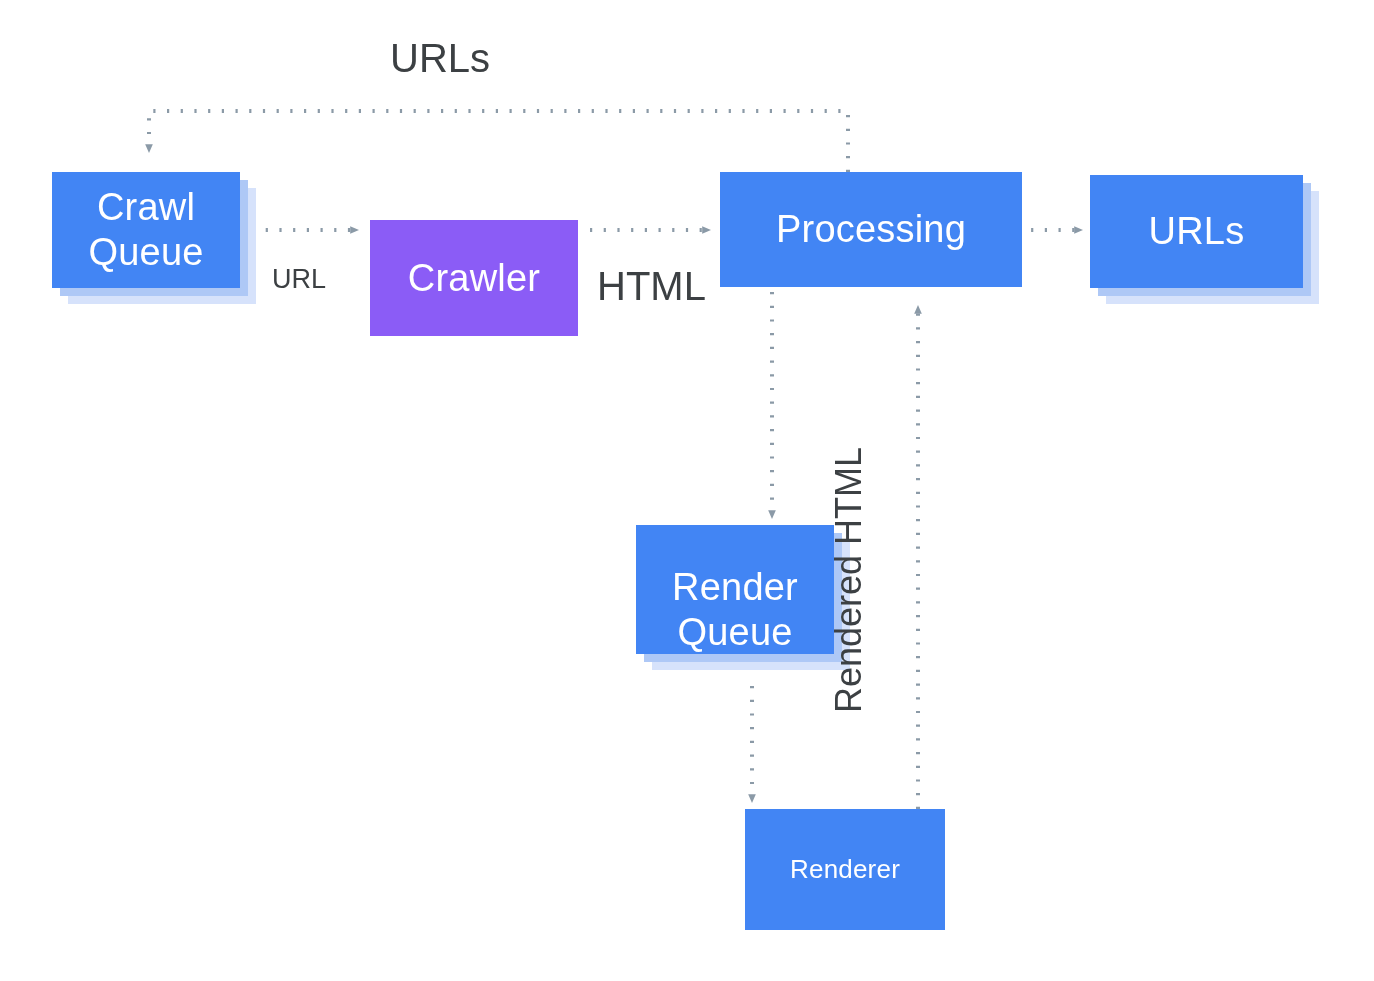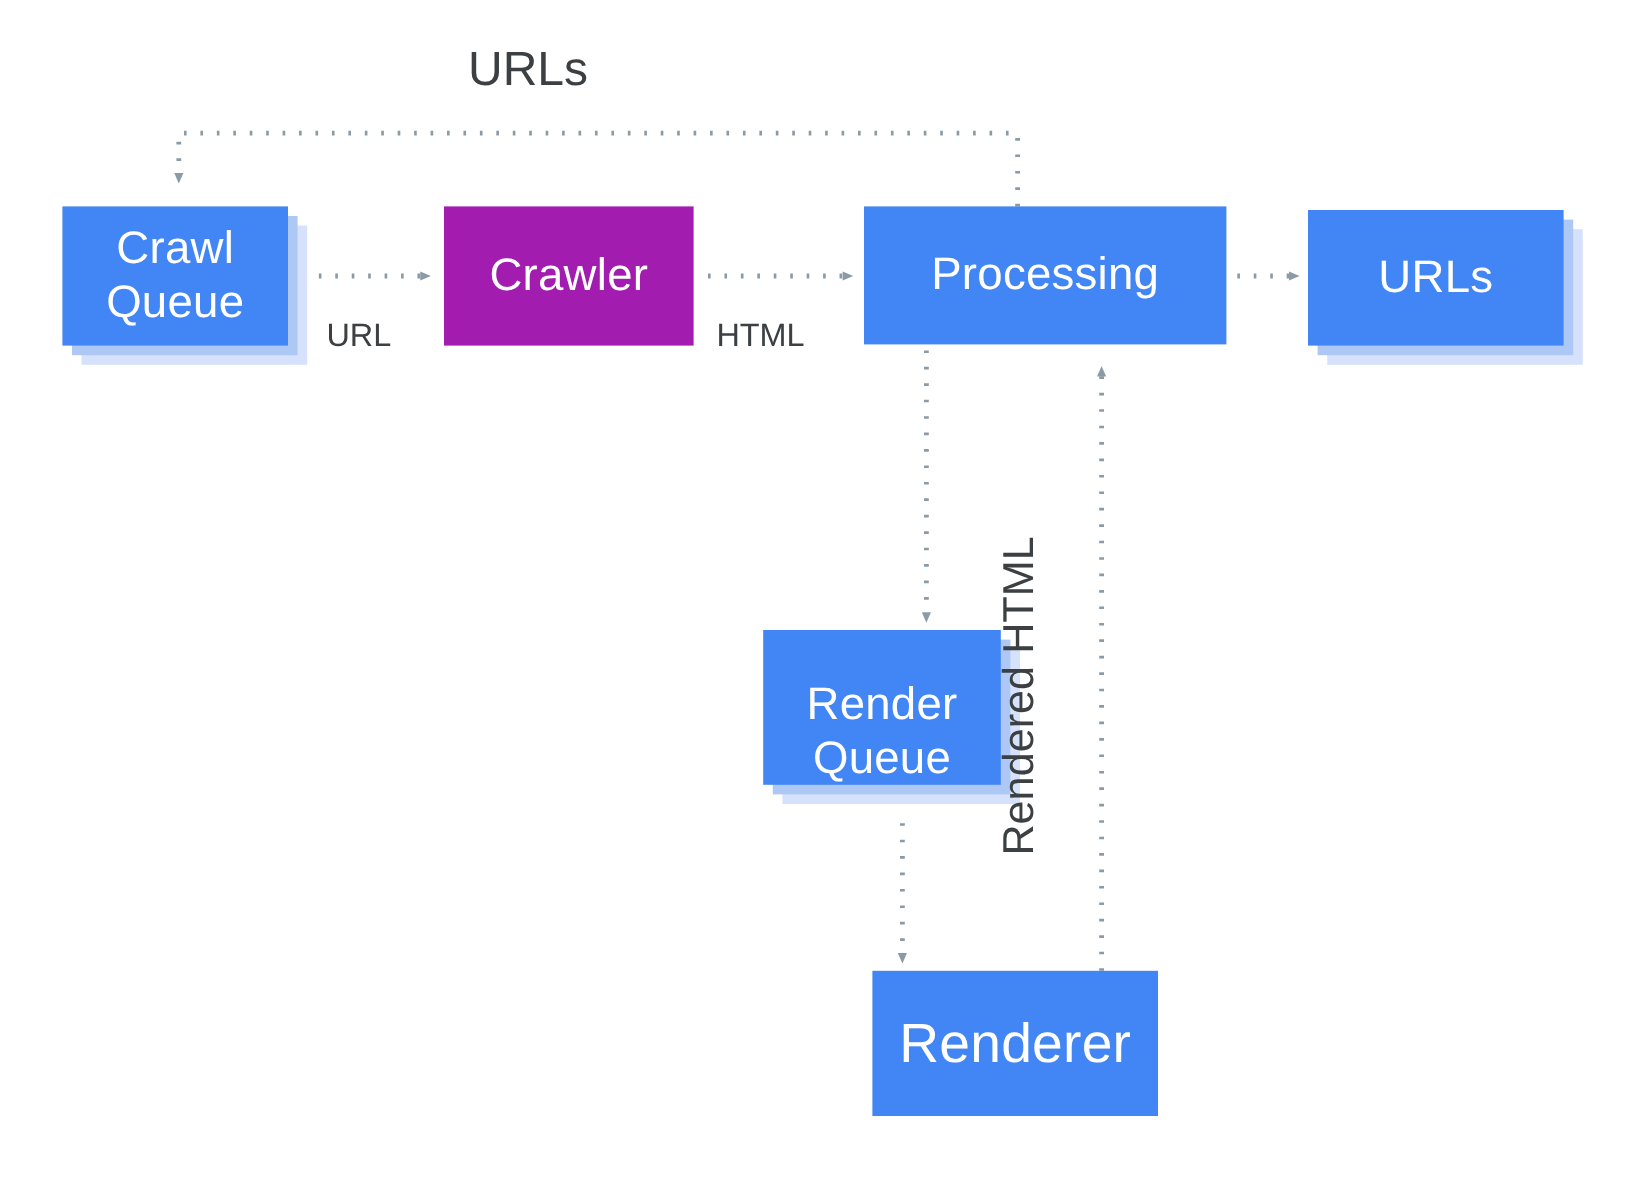--- a/index.html
+++ b/index.html
@@ -112,21 +112,21 @@
   <div class="node" style="left:52px; top:172px; width:188px; height:116px; font-size:38px;">
     <div class="stack-layer" style="left:16px; top:16px; width:188px; height:116px; background:#d6e2fb;"></div>
     <div class="stack-layer" style="left:8px; top:8px; width:188px; height:116px; background:#aec8f6;"></div>
     <div class="node-face" style="background:#4285f4;">
       <span style="white-space:pre-line;">Crawl
 Queue</span>
     </div>
   </div>
 
   <div class="node" style="left:370px; top:172px; width:208px; height:116px; font-size:38px;">
-    <div class="node-face" style="background:#a21caf;">
+    <div class="node-face" style="background:#8b5cf6;margin-top:48px;">
       <span style="white-space:pre-line;">Crawler</span>
     </div>
   </div>
 
   <div class="node" style="left:720px; top:172px; width:302px; height:115px; font-size:38px;">
     <div class="node-face" style="background:#4285f4;">
       <span style="white-space:pre-line;">Processing</span>
     </div>
   </div>
 
@@ -140,27 +140,27 @@
 
   <div class="node" style="left:636px; top:525px; width:198px; height:129px; font-size:38px;">
     <div class="stack-layer" style="left:16px; top:16px; width:198px; height:129px; background:#d6e2fb;"></div>
     <div class="stack-layer" style="left:8px; top:8px; width:198px; height:129px; background:#aec8f6;"></div>
     <div class="node-face" style="background:#4285f4;">
       <span style="white-space:pre-line;margin-top:40px;">Render
 Queue</span>
     </div>
   </div>
 
-  <div class="node" style="left:727px; top:809px; width:238px; height:121px; font-size:46px;">
+  <div class="node" style="left:745px; top:809px; width:200px; height:121px; font-size:26px;">
     <div class="node-face" style="background:#4285f4;">
       <span style="white-space:pre-line;">Renderer</span>
     </div>
   </div>
 
   <div class="edge-label" style="left:390px; top:38px; font-size:40px;">URLs</div>
 
   <div class="edge-label" style="left:272px; top:266px; font-size:27px;">URL</div>
 
-  <div class="edge-label" style="left:597px; top:266px; font-size:27px;">HTML</div>
+  <div class="edge-label" style="left:597px; top:266px; font-size:40px;">HTML</div>
 
   <div class="edge-label vertical" style="left:867px; top:677px; font-size:36px;">Rendered HTML</div>
 
 </div>
 
 </body></html>

